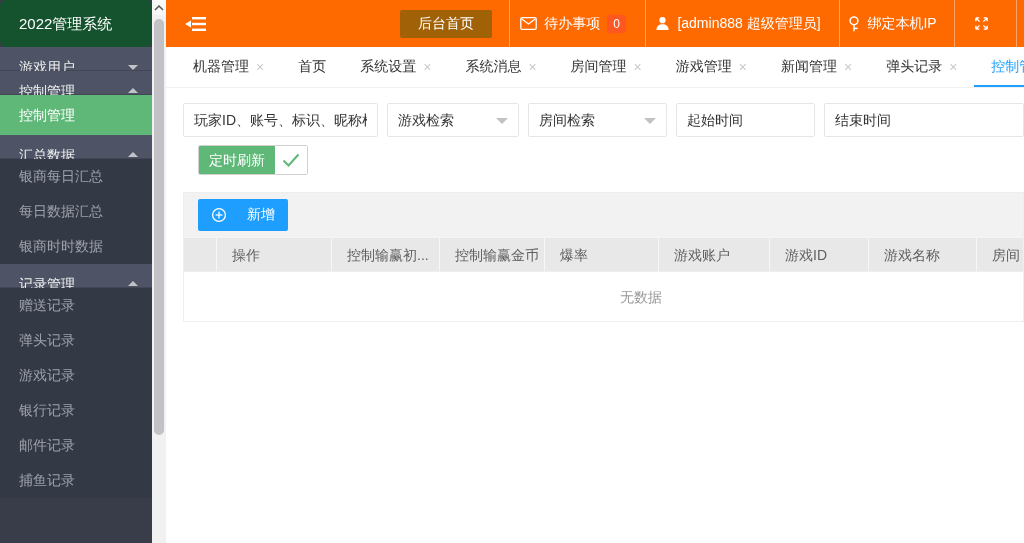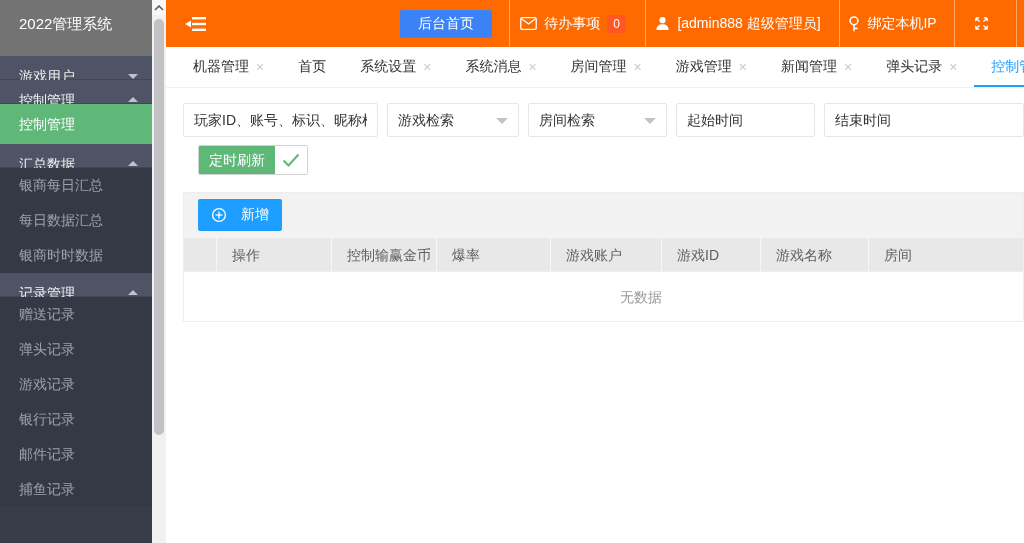--- a/index.html
+++ b/index.html
@@ -6,21 +6,21 @@
   html,body { width:1024px; height:543px; overflow:hidden; }
   body {
     position:relative;
     font-family:"Liberation Sans","DejaVu Sans",sans-serif;
     background:#fff;
     font-size:14px;
   }
 
   
   .sidebar { position:absolute; left:0; top:0; width:152px; height:543px; background:#393D49; }
-  .logo { height:56px; line-height:47px; padding-left:19px; background:#737373; color:#fff; font-size:15px; white-space:nowrap; }
+  .logo { height:47px; line-height:47px; padding-left:19px; background:#14532d; color:#fff; font-size:15px; white-space:nowrap;border-radius:6px; }
   .nav-parent {
     position:relative; height:24px; line-height:40px; padding-left:19px;
     background:#4E5465; color:#f0f0f0; cursor:pointer;
     box-shadow:inset 0 -1px 0 rgba(0,0,0,.15);
   }
   .nav-child {
     position:relative; height:35px; line-height:35px; padding-left:19px;
     background:#343946; color:#9da1aa; cursor:pointer; white-space:nowrap;
   }
   .nav-child.active { height:40px; line-height:40px; background:#5FB878; color:#fff; }
@@ -34,21 +34,21 @@
   .scroll-thumb { position:absolute; left:2px; top:19px; width:10px; height:416px; background:#c1c1c6; border-radius:5px; }
 
   
   .main { position:absolute; left:166px; top:0; width:858px; height:543px; background:#fff; }
 
   .topbar { height:47px; background:#FF6A00; display:flex; align-items:center; color:#fff; }
   .collapse-btn { margin-left:19px; display:flex; align-items:center; cursor:pointer; }
   .topbar-right { margin-left:auto; display:flex; align-items:center; height:100%; }
   .home-btn {
     width:92px; height:28px; border:none; border-radius:2px; margin-right:8px;
-    background:#3b82f6; color:#fff; font-size:14px; cursor:pointer;
+    background:#a16207; color:#fff; font-size:14px; cursor:pointer;
     font-family:inherit;
   }
   .tb-sec {
     height:100%; display:flex; align-items:center; justify-content:center; gap:7px;
     border-left:1px solid rgba(255,255,255,.4); font-size:14px; cursor:pointer; white-space:nowrap;margin-left:9px;
   }
   .sec-todo { width:127px; } .sec-user { width:185px; } .sec-ip { width:106px; }
   .sec-fs { width:53px; } .sec-end { width:8px; cursor:default; }
   .badge { background:#FF5722; color:#fff; font-size:12px; height:18px; line-height:18px; padding:0 6px; border-radius:2px; }
 
@@ -79,21 +79,21 @@
   .refresh-row { margin:8px 0 0 15px; display:inline-flex; height:30px;
     border:1px solid #d2d2d2; border-radius:2px; overflow:hidden; cursor:pointer; }
   .cb-label { background:#5FB878; color:#fff; padding:0 10px; line-height:28px; font-size:14px; }
   .cb-check { width:32px; background:#fff; display:flex; align-items:center; justify-content:center; }
 
   
   .panel { margin-top:17px; width:841px; border:1px solid #eee; background:#fff; overflow:hidden; }
   .panel-toolbar { background:#f2f2f2; padding:6px 14px; }
   .add-btn {
     height:30px; border:none; border-radius:2px; background:#1E9FFF; color:#fff;
-    font-size:14px; padding:16px 13px; display:inline-flex; align-items:center; gap:14px;
+    font-size:14px; padding:16px 13px; display:inline-flex; align-items:center; gap:20px;
     cursor:pointer; font-family:inherit;
   }
   .grid-head { display:flex; height:34px; background:#e8e8e8; color:#5f5f5f; font-size:14px; border-top:1px solid #f5f5f5; }
   .th { line-height:34px; padding-left:15px; border-right:1px solid #f7f7f7; overflow:hidden; white-space:nowrap; }
   .th:last-child { border-right:none; }
   .c0{width:33px; padding-left:0;} .c1{width:115px;} .c2{width:108px;} .c3{width:105px;}
   .c4{width:114px;} .c5{width:111px;} .c6{width:99px;} .c7{width:108px;} .c8{width:46px;}
   .empty-row { width:914px; height:50px; line-height:50px; text-align:center; color:#999; font-size:14px; background:#fff; border-top:1px solid #eee; }
 </style>
 </head>
@@ -277,20 +277,21 @@
             <circle cx="8" cy="8" r="6.4"></circle>
             <line x1="8" y1="4.6" x2="8" y2="11.4"></line>
             <line x1="4.6" y1="8" x2="11.4" y2="8"></line>
           </svg>
           <span>新增</span>
         </button>
       </div>
       <div class="grid-head">
         <div class="th c0"></div>
         <div class="th c1">操作</div>
+        <div class="th c2">控制输赢初...</div>
         <div class="th c3">控制输赢金币</div>
         <div class="th c4">爆率</div>
         <div class="th c5">游戏账户</div>
         <div class="th c6">游戏ID</div>
         <div class="th c7">游戏名称</div>
         <div class="th c8">房间</div>
       </div>
       <div class="empty-row">无数据</div>
     </div>
 

